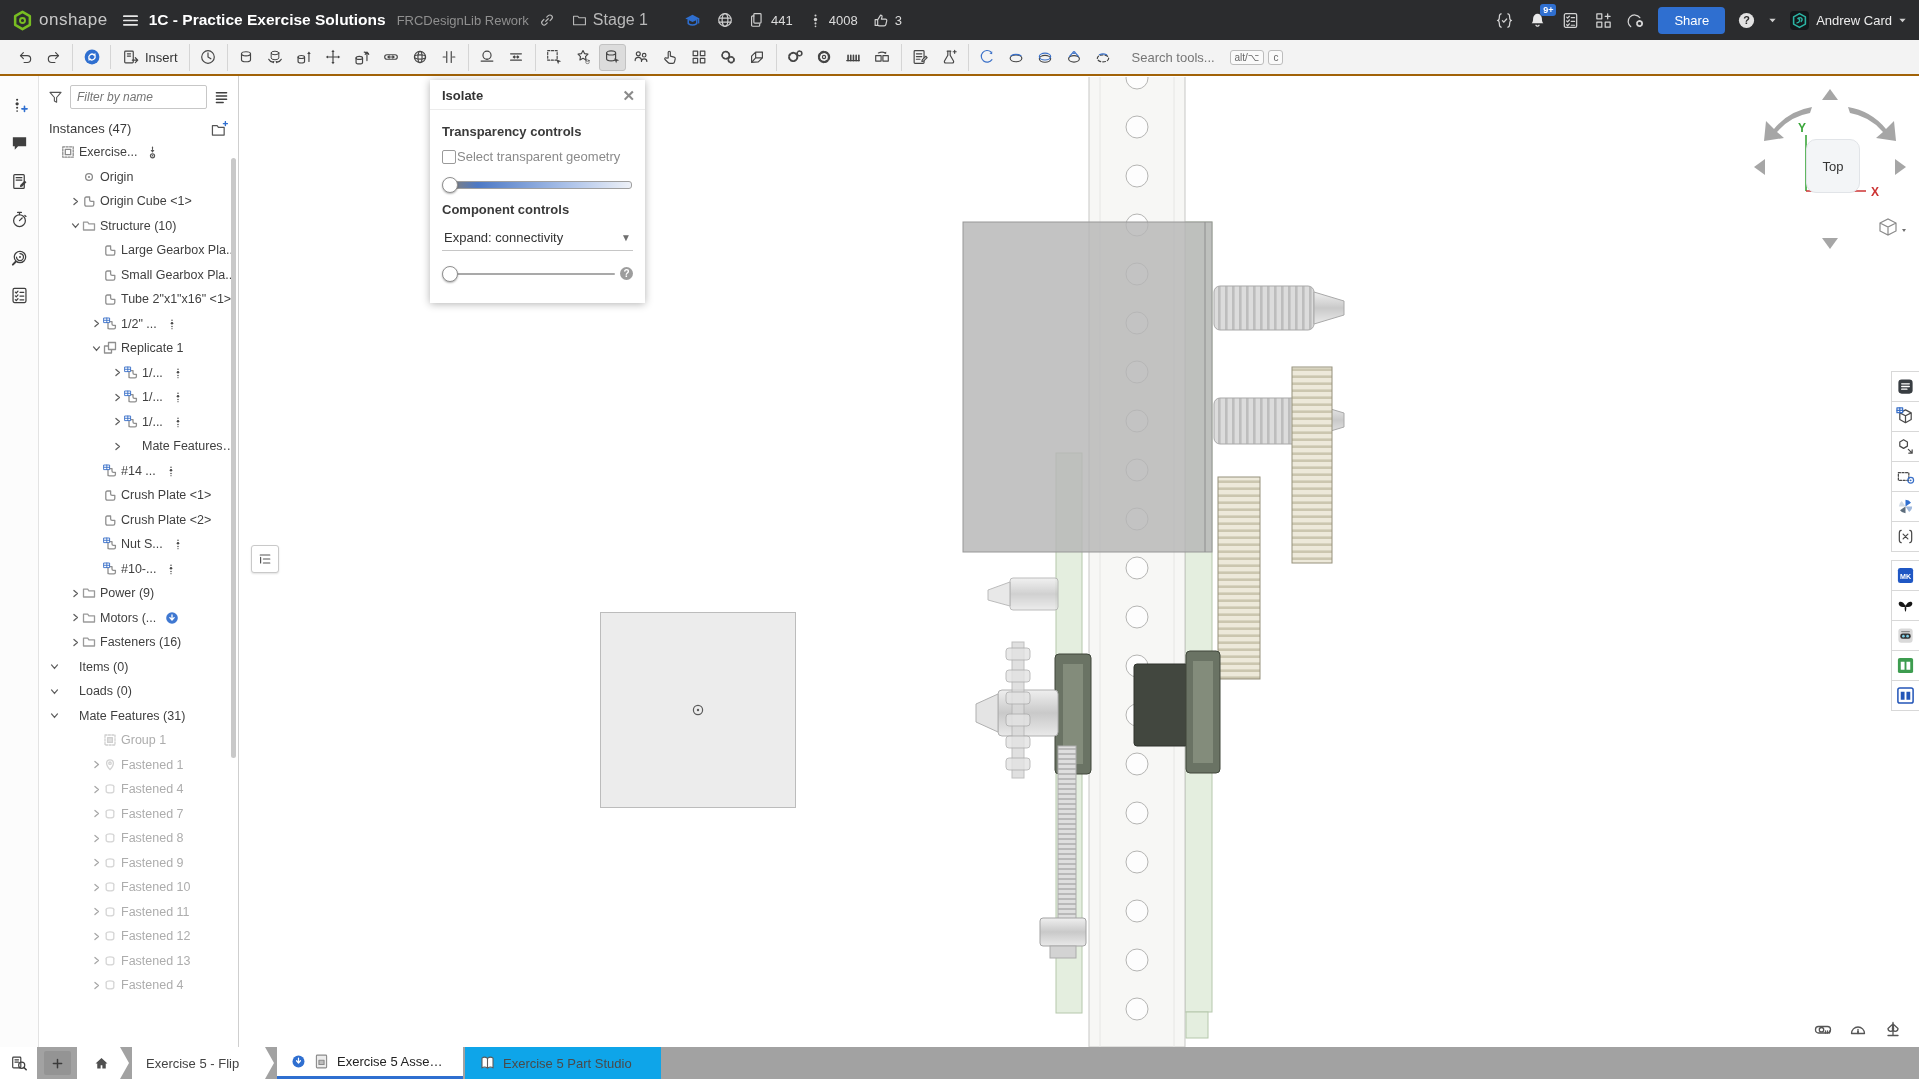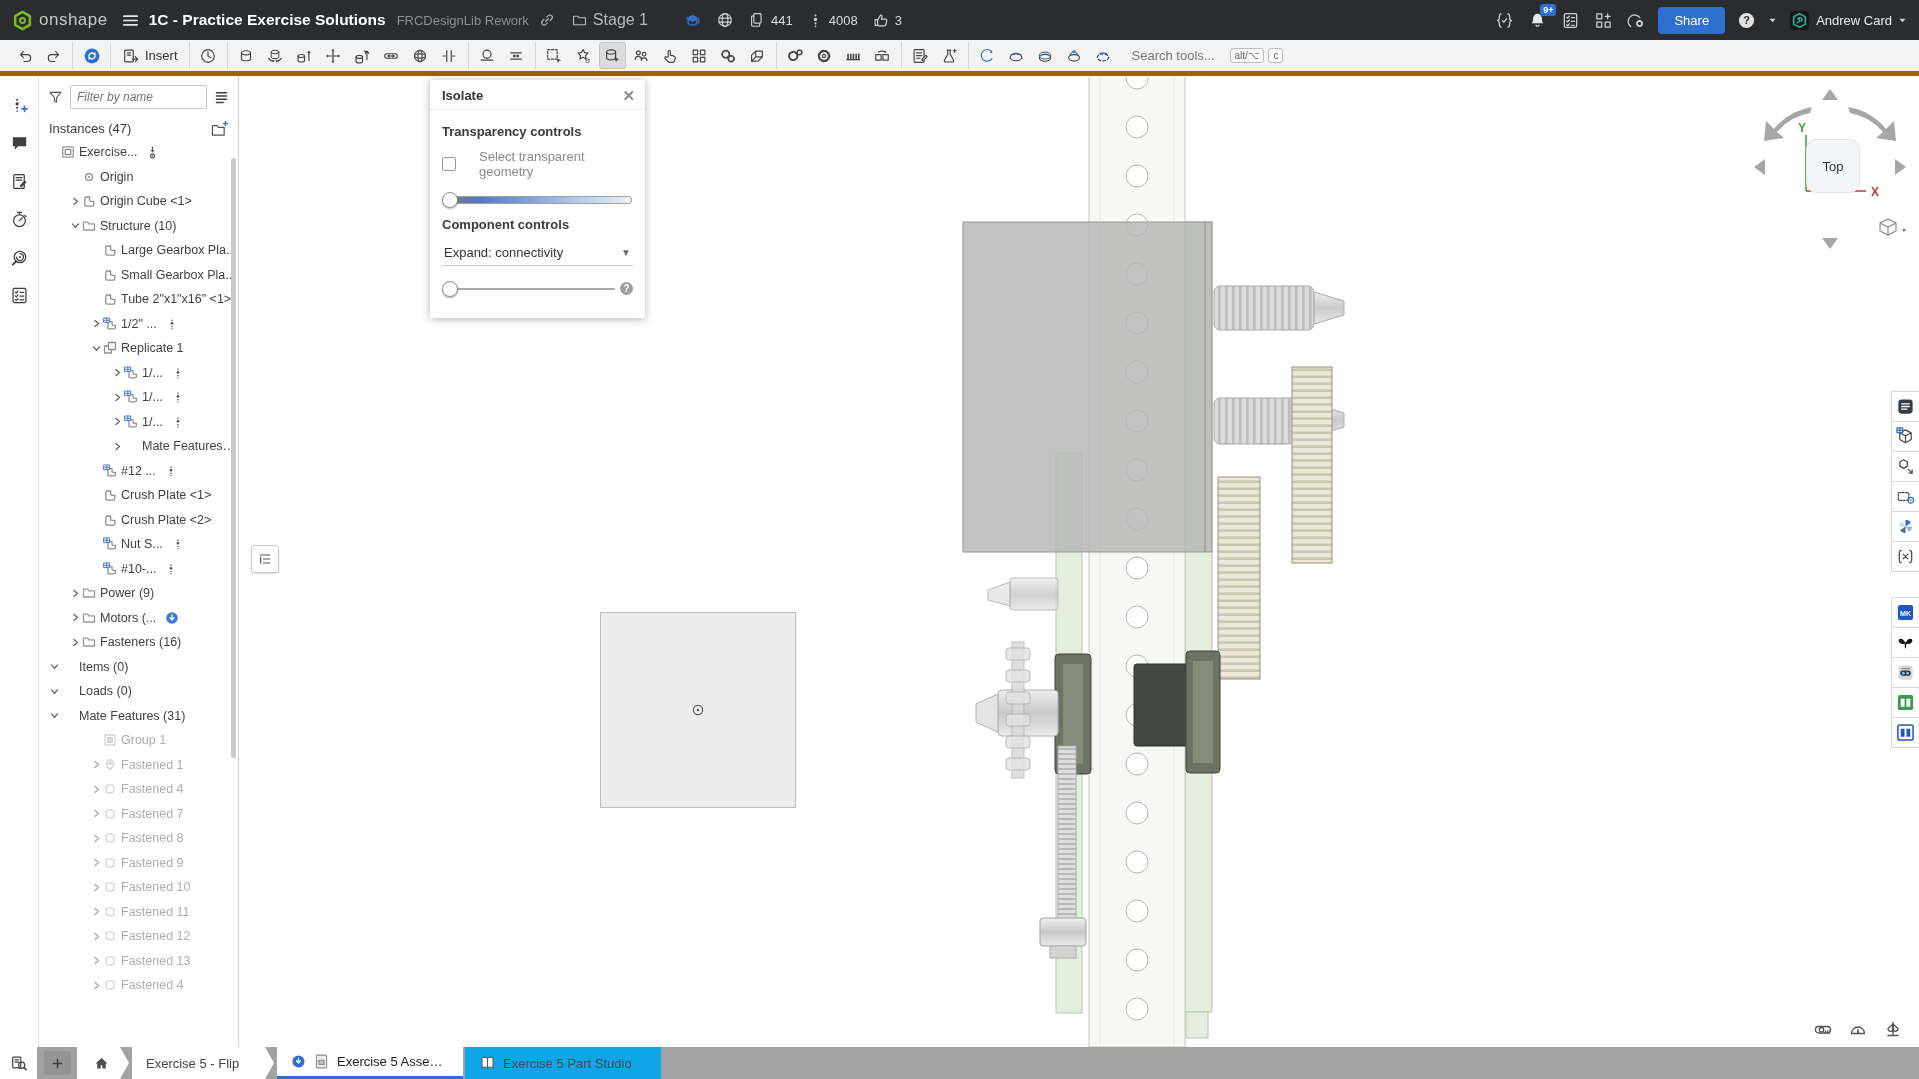--- a/index.html
+++ b/index.html
@@ -18,21 +18,21 @@
   #tb-stats .stat{display:flex;align-items:center;gap:5px}
   #tb-right{margin-left:auto;display:flex;align-items:center;gap:12px}
   .nbicon{position:relative;display:flex;align-items:center;cursor:pointer}
   .nbadge{position:absolute;top:-7px;right:-9px;background:#2f6fd0;color:#fff;font-size:9px;
           font-weight:bold;border-radius:3px;padding:1px 3px;line-height:1.2}
   #share-btn{background:#2f6fd0;color:#fff;font-size:13px;border:none;border-radius:4px;
              padding:6px 16px;cursor:pointer}
   #user-chip{display:flex;align-items:center;gap:6px;font-size:13px;color:#ececec}
   
   #toolbar{position:absolute;left:0;top:40px;width:100%;height:36px;background:#f3f3f3;
-           border-bottom:5px solid #a16207;display:flex;align-items:center;padding:2px 6px;box-sizing:border-box}
+           border-bottom:2px solid #a16207;display:flex;align-items:center;padding:2px 6px;box-sizing:border-box}
   .tgroup{display:flex;align-items:center;gap:2px;padding:0 5px}
   .tgroup + .tgroup{border-left:1px solid #d5d5d5}
   .tcell{width:27px;height:27px;display:flex;align-items:center;justify-content:center;border-radius:3px;cursor:pointer}
   .tcell.active{background:#dcdcdc;border:1px solid #c2c2c2;box-sizing:border-box}
   .tinsert{display:flex;align-items:center;gap:5px;padding:3px 6px;border-radius:3px;cursor:pointer;font-size:13px;color:#333}
   #search-tools{display:flex;align-items:center;gap:4px;margin-left:8px}
   #search-tools input{border:none;background:transparent;font-size:13px;color:#777;width:92px;outline:none;
                       font-family:"Liberation Sans",sans-serif}
   .kbd{font-size:10px;color:#666;border:1px solid #bcbcbc;border-radius:3px;background:#fafafa;padding:1px 4px}
   
@@ -66,40 +66,40 @@
   #flyout-btn{position:absolute;left:11px;top:468px;width:26px;height:26px;background:#fff;border:1px solid #c9c9c9;
               border-radius:3px;display:flex;align-items:center;justify-content:center;cursor:pointer;box-shadow:0 1px 2px rgba(0,0,0,.12)}
   
   #isolate-dialog{position:absolute;left:430px;top:80px;width:215px;background:#fff;z-index:30;
                   box-shadow:0 1px 8px rgba(0,0,0,.3);font-size:13px}
   #iso-head{display:flex;align-items:center;justify-content:space-between;padding:8px 10px 6px 12px;
             font-weight:bold;color:#333;border-bottom:1px solid #ececec}
   #iso-close{color:#8a8a8a;font-size:15px;cursor:pointer;line-height:1}
   #iso-body{padding:8px 12px 12px 12px}
   .iso-h{font-weight:bold;color:#3a3a3a;margin:6px 0 10px 0}
-  .iso-check{display:flex;align-items:center;gap:23px;color:#8a8a8a;margin-bottom:12px}
+  .iso-check{display:flex;align-items:center;gap:1px;color:#8a8a8a;margin-bottom:12px}
   .iso-check .box{width:12px;height:12px;border:1px solid #9a9a9a;background:#fff;border-radius:2px;flex:none}
   .slider{position:relative;height:16px;margin-bottom:10px}
   .slider .track1{position:absolute;left:1px;right:1px;top:5px;height:6px;border-radius:3px;border:1px solid #9f9f9f;
      background:linear-gradient(90deg,#7f7f7f 0px,#7f7f7f 9px,#4d79c5 18%,#a9c0e8 65%,#eef1f7 100%)}
   .slider .track2{position:absolute;left:1px;right:18px;top:8px;height:2px;background:#a9a9a9;border-radius:1px}
   .slider .thumb{position:absolute;left:0;top:1px;width:14px;height:14px;border-radius:50%;background:#fff;
      border:1px solid #8f8f8f;box-shadow:0 1px 2px rgba(0,0,0,.3);cursor:pointer}
   .slider .help{position:absolute;right:0;top:2px;width:13px;height:13px;border-radius:50%;background:#9d9d9d;
      color:#fff;font-size:10px;font-weight:bold;display:flex;align-items:center;justify-content:center}
   #iso-select{display:flex;align-items:center;justify-content:space-between;border-bottom:1px solid #c6c6c6;
      padding:3px 2px 5px 2px;margin-bottom:14px;color:#333;cursor:pointer}
   #iso-select .caret{color:#6f6f6f;font-size:10px}
   
   #viewcube{position:absolute;left:1500px;top:0px;width:180px;height:185px}
   #vc-face{position:absolute;left:66px;top:62px;width:52px;height:52px;background:#f3f5f7;border:1px solid #e1e4e8;
            border-radius:10px;display:flex;align-items:center;justify-content:center;font-size:13px;color:#333;cursor:pointer}
   .vc-lbl{position:absolute;font-size:12px;font-weight:bold}
   
-  #dock{position:absolute;right:0;top:315px;display:flex;flex-direction:column;gap:26px}
+  #dock{position:absolute;right:0;top:295px;display:flex;flex-direction:column;gap:9px}
   .dgroup{display:flex;flex-direction:column}
   .dcell{width:27px;height:29px;background:#fff;border:1px solid #d8d8d8;border-right:none;margin-top:-1px;
          display:flex;align-items: center;justify-content:center;cursor:pointer}
   
   #measure{position:absolute;right:16px;bottom:8px;display:flex;gap:15px}
   #measure span{cursor:pointer}
   
   #tabbar{position:absolute;left:0;top:1047px;width:100%;height:32px;background:#a2a2a2;display:flex;align-items:stretch}
   #tab-searchcell{width:37px;background:#fff;display:flex;align-items:center;justify-content:center;flex:none;cursor:pointer}
   #plus-tile{width:27px;height:24px;margin:4px 6px 4px 7px;background:#949494;border-radius:2px;flex:none;
@@ -790,21 +790,21 @@
       </div>
       <div class="trow" style="padding-left: 50px;">
         <span class="chev"></span>
         <span class="ticon">
           <svg viewBox="0 0 14 14" width="14" height="14" fill="none" stroke="#454545" stroke-width="1.3" stroke-linecap="round" stroke-linejoin="round">
             <path d="M5 11.5 V6 q0-1.4 1.4-1.4 h2.6 v2.3 q0 1.4 1.4 1.4 h2 v2.2 q0 1.4-1.4 1.4 H6.4 q-1.4 0-1.4-1.4z" fill="#fff" stroke="#8f8f8f"></path>
             <rect x="1" y="1" width="5.6" height="4.6" fill="#fff" stroke="#3a70c8" stroke-width=".9"></rect>
             <path d="M1 3.3 h5.6 M3.8 1 v4.6" stroke="#3a70c8" stroke-width=".9"></path>
           </svg>
         </span>
-        <span class="tlabel">#12 ...</span>
+        <span class="tlabel">#14 ...</span>
         <span class="tsuffix">
           <svg viewBox="0 0 14 14" width="12" height="12" fill="none" stroke="#454545" stroke-width="1.3" stroke-linecap="round" stroke-linejoin="round">
             <circle cx="7" cy="2.6" r=".9" fill="#4a4a4a" stroke="none"></circle>
             <circle cx="7" cy="6.2" r="1.5" fill="#4a4a4a" stroke="none"></circle>
             <circle cx="7" cy="9.8" r=".9" fill="#4a4a4a" stroke="none"></circle>
             <circle cx="7" cy="12.4" r=".7" fill="#4a4a4a" stroke="none"></circle>
           </svg>
         </span>
       </div>
       <div class="trow" style="padding-left: 50px;">

